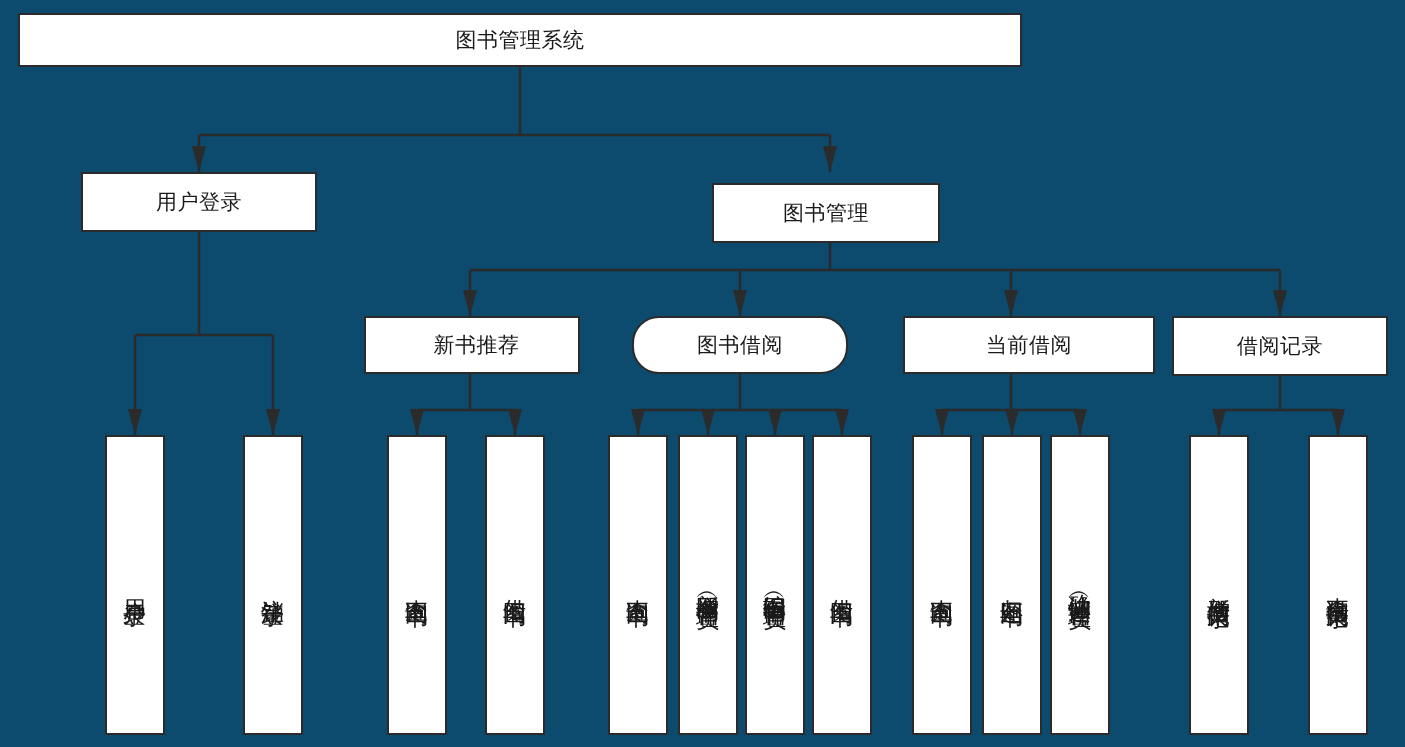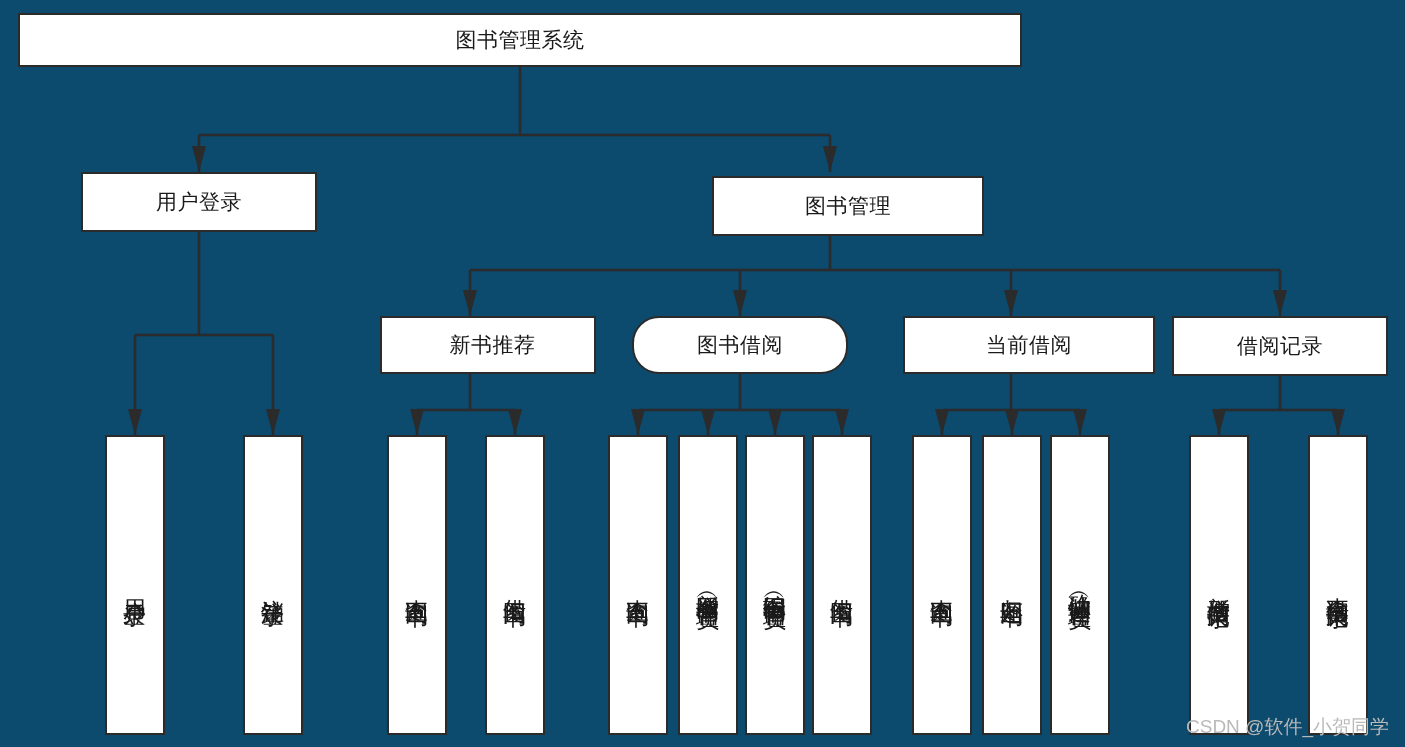--- a/index.html
+++ b/index.html
@@ -133,24 +133,24 @@
       <line x1="1338" y1="410" x2="1338" y2="435" stroke="#2b2b2b" stroke-width="2.5"></line>
       <polygon points="1331,409 1345,409 1338,435" fill="#2b2b2b"></polygon>
     </svg>
   <div id="nodes-layer">
       <div class="node horiz root" style="left: 18px; top: 13px; width: 1004px; height: 54px;">
         <span class="node-label">图书管理系统</span>
       </div>
       <div class="node horiz" style="left: 81px; top: 172px; width: 236px; height: 60px;">
         <span class="node-label">用户登录</span>
       </div>
-      <div class="node horiz" style="left: 712px; top: 176px; width: 272px; height: 60px;">
+      <div class="node horiz" style="left: 712px; top: 183px; width: 228px; height: 60px;">
         <span class="node-label">图书管理</span>
       </div>
-      <div class="node horiz" style="left: 380px; top: 316px; width: 216px; height: 58px; padding-left: 9px;">
+      <div class="node horiz" style="left: 364px; top: 316px; width: 216px; height: 58px; padding-left: 9px;">
         <span class="node-label">新书推荐</span>
       </div>
       <div class="node horiz" style="left: 632px; top: 316px; width: 216px; height: 58px; border-radius: 27px;">
         <span class="node-label">图书借阅</span>
       </div>
       <div class="node horiz" style="left: 903px; top: 316px; width: 252px; height: 58px;">
         <span class="node-label">当前借阅</span>
       </div>
       <div class="node horiz" style="left: 1172px; top: 316px; width: 216px; height: 60px;">
         <span class="node-label">借阅记录</span>
@@ -188,14 +188,13 @@
       <div class="node vert" style="left: 1050px; top: 435px; width: 60px; height: 300px;">
         <span class="node-label">确认归还（管理员）</span>
       </div>
       <div class="node vert" style="left: 1189px; top: 435px; width: 60px; height: 300px;">
         <span class="node-label">新增借阅记录</span>
       </div>
       <div class="node vert" style="left: 1308px; top: 435px; width: 60px; height: 300px;">
         <span class="node-label">查询借阅记录</span>
       </div>
     </div>
-  <div class="watermark">CSDN @软件_小贺同学</div>
 </div>
 
 </body></html>

